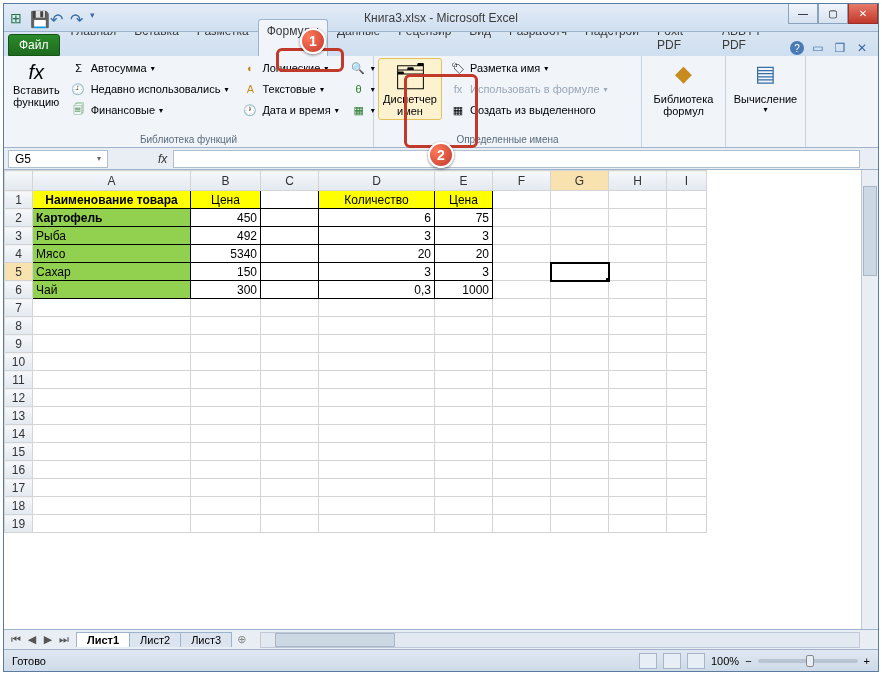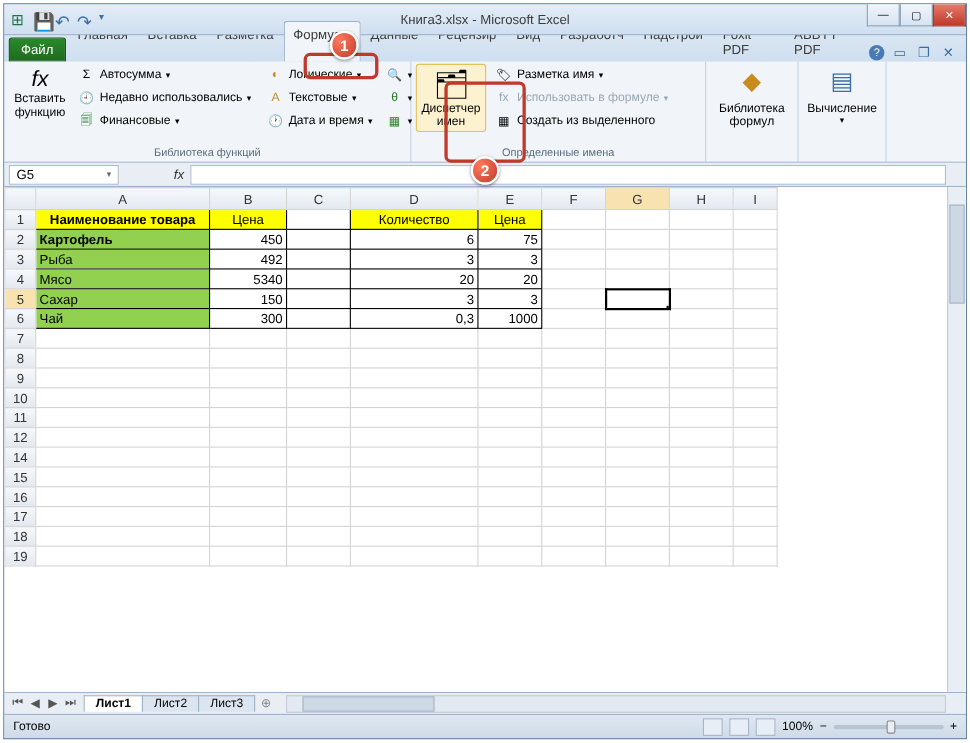--- a/index.html
+++ b/index.html
@@ -410,20 +410,32 @@
             <td></td>
             <td></td>
             <td></td>
             <td></td>
             <td></td>
             <td></td>
             <td></td>
             <td></td>
           </tr>
           <tr>
+            <td class="rowhdr">13</td>
+            <td></td>
+            <td></td>
+            <td></td>
+            <td></td>
+            <td></td>
+            <td></td>
+            <td></td>
+            <td></td>
+            <td></td>
+          </tr>
+          <tr>
             <td class="rowhdr">14</td>
             <td></td>
             <td></td>
             <td></td>
             <td></td>
             <td></td>
             <td></td>
             <td></td>
             <td></td>
             <td></td>

